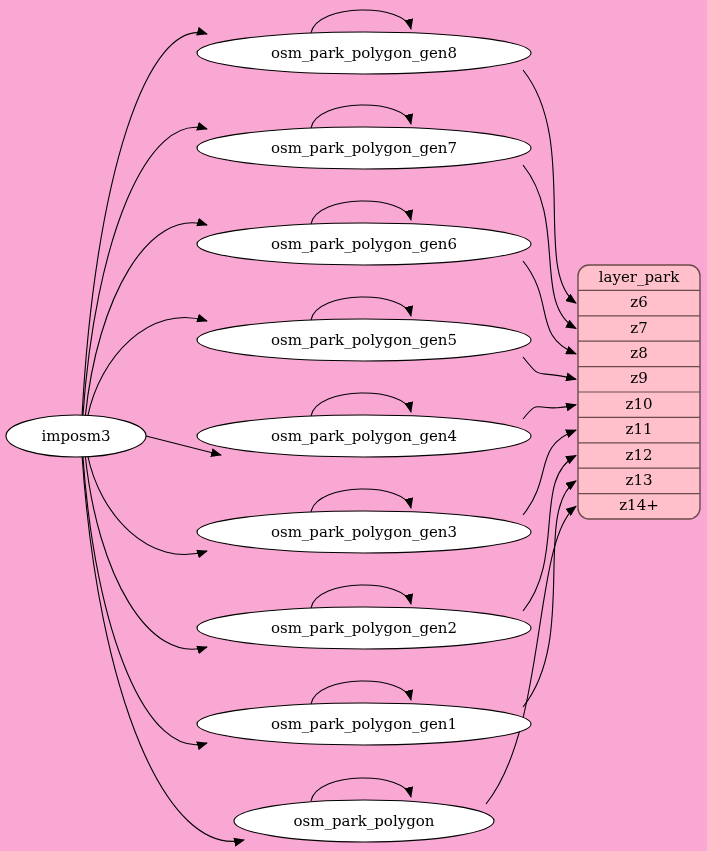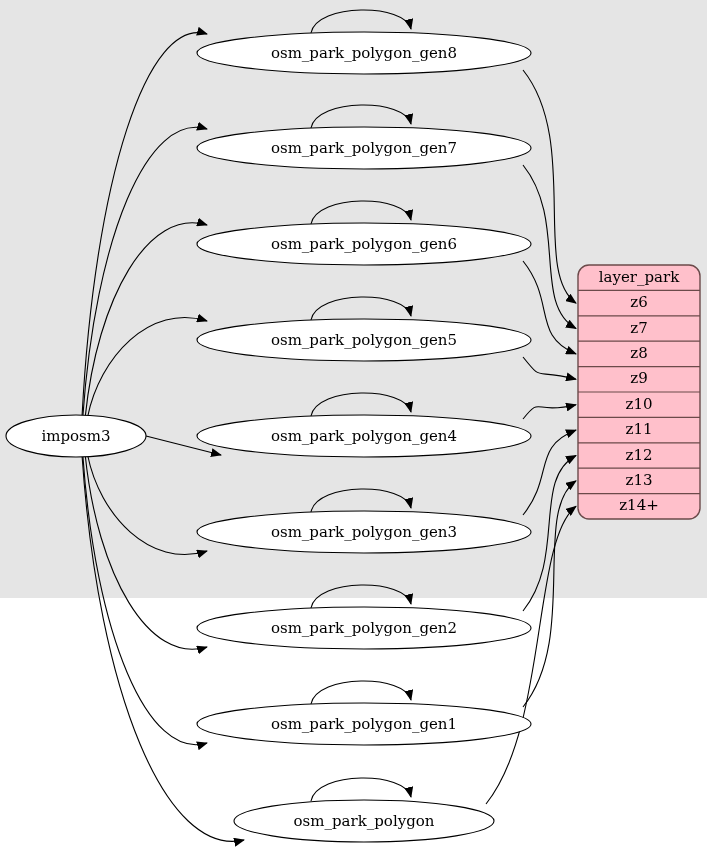--- a/index.html
+++ b/index.html
@@ -1,17 +1,17 @@
 <!DOCTYPE html>
 <html><head>
 <meta charset="utf-8">
 <style>
   html,body{margin:0;padding:0;background:#ffffff;}
   body{width:707px;height:851px;overflow:hidden;font-family:"DejaVu Serif",serif;}
-  #stage{position:relative;width:707px;height:598px;background:#e5e5e5;}
+  #stage{position:relative;width:707px;height:851px;background:#f9a8d4;}
   svg#graph{position:absolute;left:0;top:0;width:707px;height:851px;display:block;}
   .node-label{font-family:"DejaVu Serif",serif;font-size:15px;fill:#000;text-anchor:middle;dominant-baseline:middle;}
   .ell{fill:#ffffff;stroke:#000000;stroke-width:1.1px;}
   .edge{fill:none;stroke:#000000;stroke-width:1.1px;}
   .loop{fill:none;stroke:#000000;stroke-width:1.1px;}
   .tbl-cell{stroke:#6b4a4a;stroke-width:1.2px;}
   .tbl-text{font-family:"DejaVu Serif",serif;font-size:15px;fill:#000;text-anchor:middle;dominant-baseline:middle;}
 </style>
 </head>
 <body>

